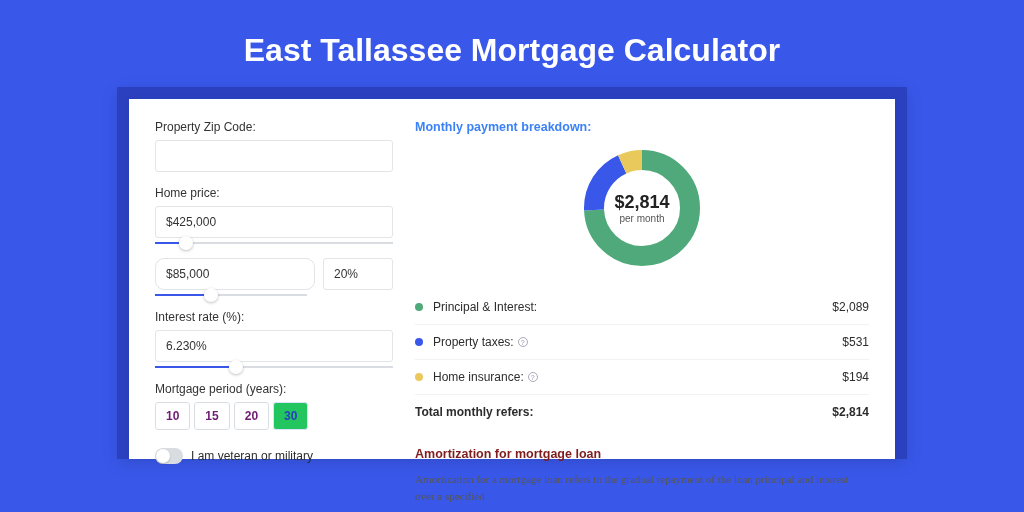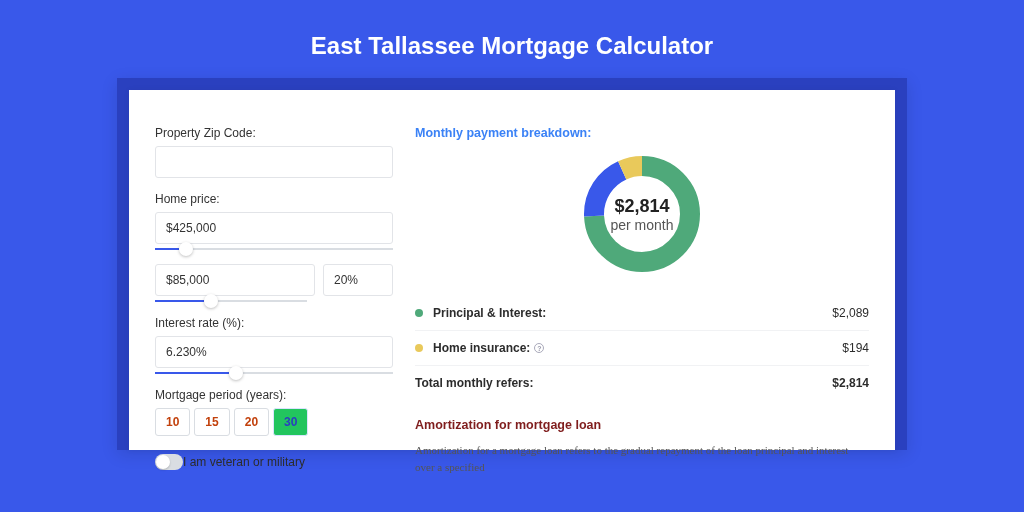--- a/index.html
+++ b/index.html
@@ -5,37 +5,37 @@
   * { box-sizing: border-box; margin: 0; padding: 0; }
   body {
     font-family: -apple-system, BlinkMacSystemFont, "Segoe UI", Arial, sans-serif;
     background: #3958ea;
     width: 1024px;
     height: 512px;
     overflow: hidden;
   }
   .page-title {
     color: #fff;
-    font-size: 24px;
+    font-size: 32px;
     font-weight: 700;
     text-align: center;
     padding: 32px 0 18px;
   }
   .outer {
     width: 790px;
     margin: 0 auto;
     background: #2a40bf;
     padding: 12px 12px 0;
     box-shadow: 0 4px 16px rgba(0,0,0,0.12);
   }
   .card {
     background: #fff;
     display: flex;
     gap: 22px;
-    padding: 36px 26px 0;
+    padding: 21px 26px 0;
     height: 360px;
     box-shadow: 0 0 6px rgba(0,0,0,0.06);
   }
   .left { width: 238px; font-size: 12px; color: #2c2c2c; }
   .right { flex: 1; font-size: 12px; color: #2c2c2c; }
   .field-label { font-size: 12px; color: #333; margin-bottom: 6px; }
   .text-input {
     width: 100%;
     border: 1px solid #e2e4e8;
     border-radius: 3px;
@@ -54,35 +54,35 @@
   .slider-fill { position: absolute; left:0; top:0; height:2px; background: #3958ea; }
   .slider-thumb {
     position: absolute;
     top: -6px;
     width: 14px; height: 14px;
     background: #fff;
     border-radius: 50%;
     box-shadow: 0 1px 3px rgba(0,0,0,0.25);
   }
   .two-col { display: flex; gap: 8px; }
-  .two-col .text-input:first-child { flex: 1; }
+  .two-col .text-input:first-child { flex: 1; border-radius: 9px; }
   .two-col .text-input:last-child { width: 70px; }
   .periods { display: flex; gap: 4px; }
   .period-btn {
     border: 1px solid #d9dde2;
     background: #fff;
     font-size: 12px;
     padding: 6px 10px;
     border-radius: 3px;
     cursor: pointer;
-    color: #c2410c;
+    color: #701a75;
     font-weight:600;
   }
   .period-btn.active { background: #22c55e; color: #2a40bf; border-color: #dbe4ff; }
-  .toggle-row { display: flex; align-items: center; margin-top: 18px; }
+  .toggle-row { display: flex; align-items: center; gap: 8px; margin-top: 18px; }
   .toggle {
     width: 28px; height: 16px;
     background: #d9dde2;
     border-radius: 10px;
     position: relative;
   }
   .toggle-knob {
     position: absolute; left: 1px; top: 1px;
     width: 14px; height: 14px;
     background: #fff; border-radius: 50%;
@@ -91,29 +91,29 @@
   .section-title { font-size: 12.5px; font-weight: 700; margin-bottom: 14px; color: #3b82f6;}
   .donut-wrap { display: flex; justify-content: center; margin-bottom: 22px; }
   .donut { position: relative; width: 120px; height: 120px; }
   .donut svg { transform: rotate(-90deg); }
   .donut-center {
     position: absolute; inset: 0;
     display: flex; flex-direction: column;
     align-items: center; justify-content: center;
   }
   .donut-amount { font-size: 18px; font-weight: 800; color: #222; }
-  .donut-sub { font-size: 14px; color: #555; }
+  .donut-sub { font-size: 10px; color: #555; }
   .legend-row {
     display: flex; align-items: center;
     padding: 10px 0;
     border-bottom: 1px solid #f1f2f4;
   }
   .legend-row.total { font-weight: 700; }
   .dot { width: 8px; height: 8px; border-radius: 50%; margin-right: 10px; flex-shrink: 0;}
-  .legend-label { flex: 1; display: flex; align-items: center; gap: 4px; font-weight: bold;}
+  .legend-label { flex: 1; display: flex; align-items: center; gap: 4px;}
   .legend-val { font-weight: 400; }
   .legend-row.total .legend-val { font-weight: 700;}
   .info-icon {
     width: 10px; height: 10px; border: 1px solid #aab; border-radius: 50%;
     font-size: 7px; line-height: 10px; text-align: center; color: #99a;
   }
   .amort-title { font-size: 12.5px; font-weight: 700; margin: 18px 0 10px; color: #7f1d1d;}
   .amort-body { font-size: 11px; color: #555; line-height: 1.5; font-family: Liberation Serif, serif;}
 </style>
 </head>
@@ -197,20 +197,28 @@
       </div>
 
       <div class="legend-row">
         <span class="dot" style="background:#4fa97a"></span>
         <span class="legend-label">
           <span>Principal &amp; Interest:</span>
         </span>
         <span class="legend-val">$2,089</span>
       </div>
       <div class="legend-row">
+        <span class="dot" style="background:#3958ea"></span>
+        <span class="legend-label">
+          <span>Property taxes:</span>
+          <span class="info-icon">?</span>
+        </span>
+        <span class="legend-val">$531</span>
+      </div>
+      <div class="legend-row">
         <span class="dot" style="background:#e9c95b"></span>
         <span class="legend-label">
           <span>Home insurance:</span>
           <span class="info-icon">?</span>
         </span>
         <span class="legend-val">$194</span>
       </div>
       <div class="legend-row total" style="border-bottom:none">
         <span class="legend-label">Total monthly refers:</span>
         <span class="legend-val">$2,814</span>

